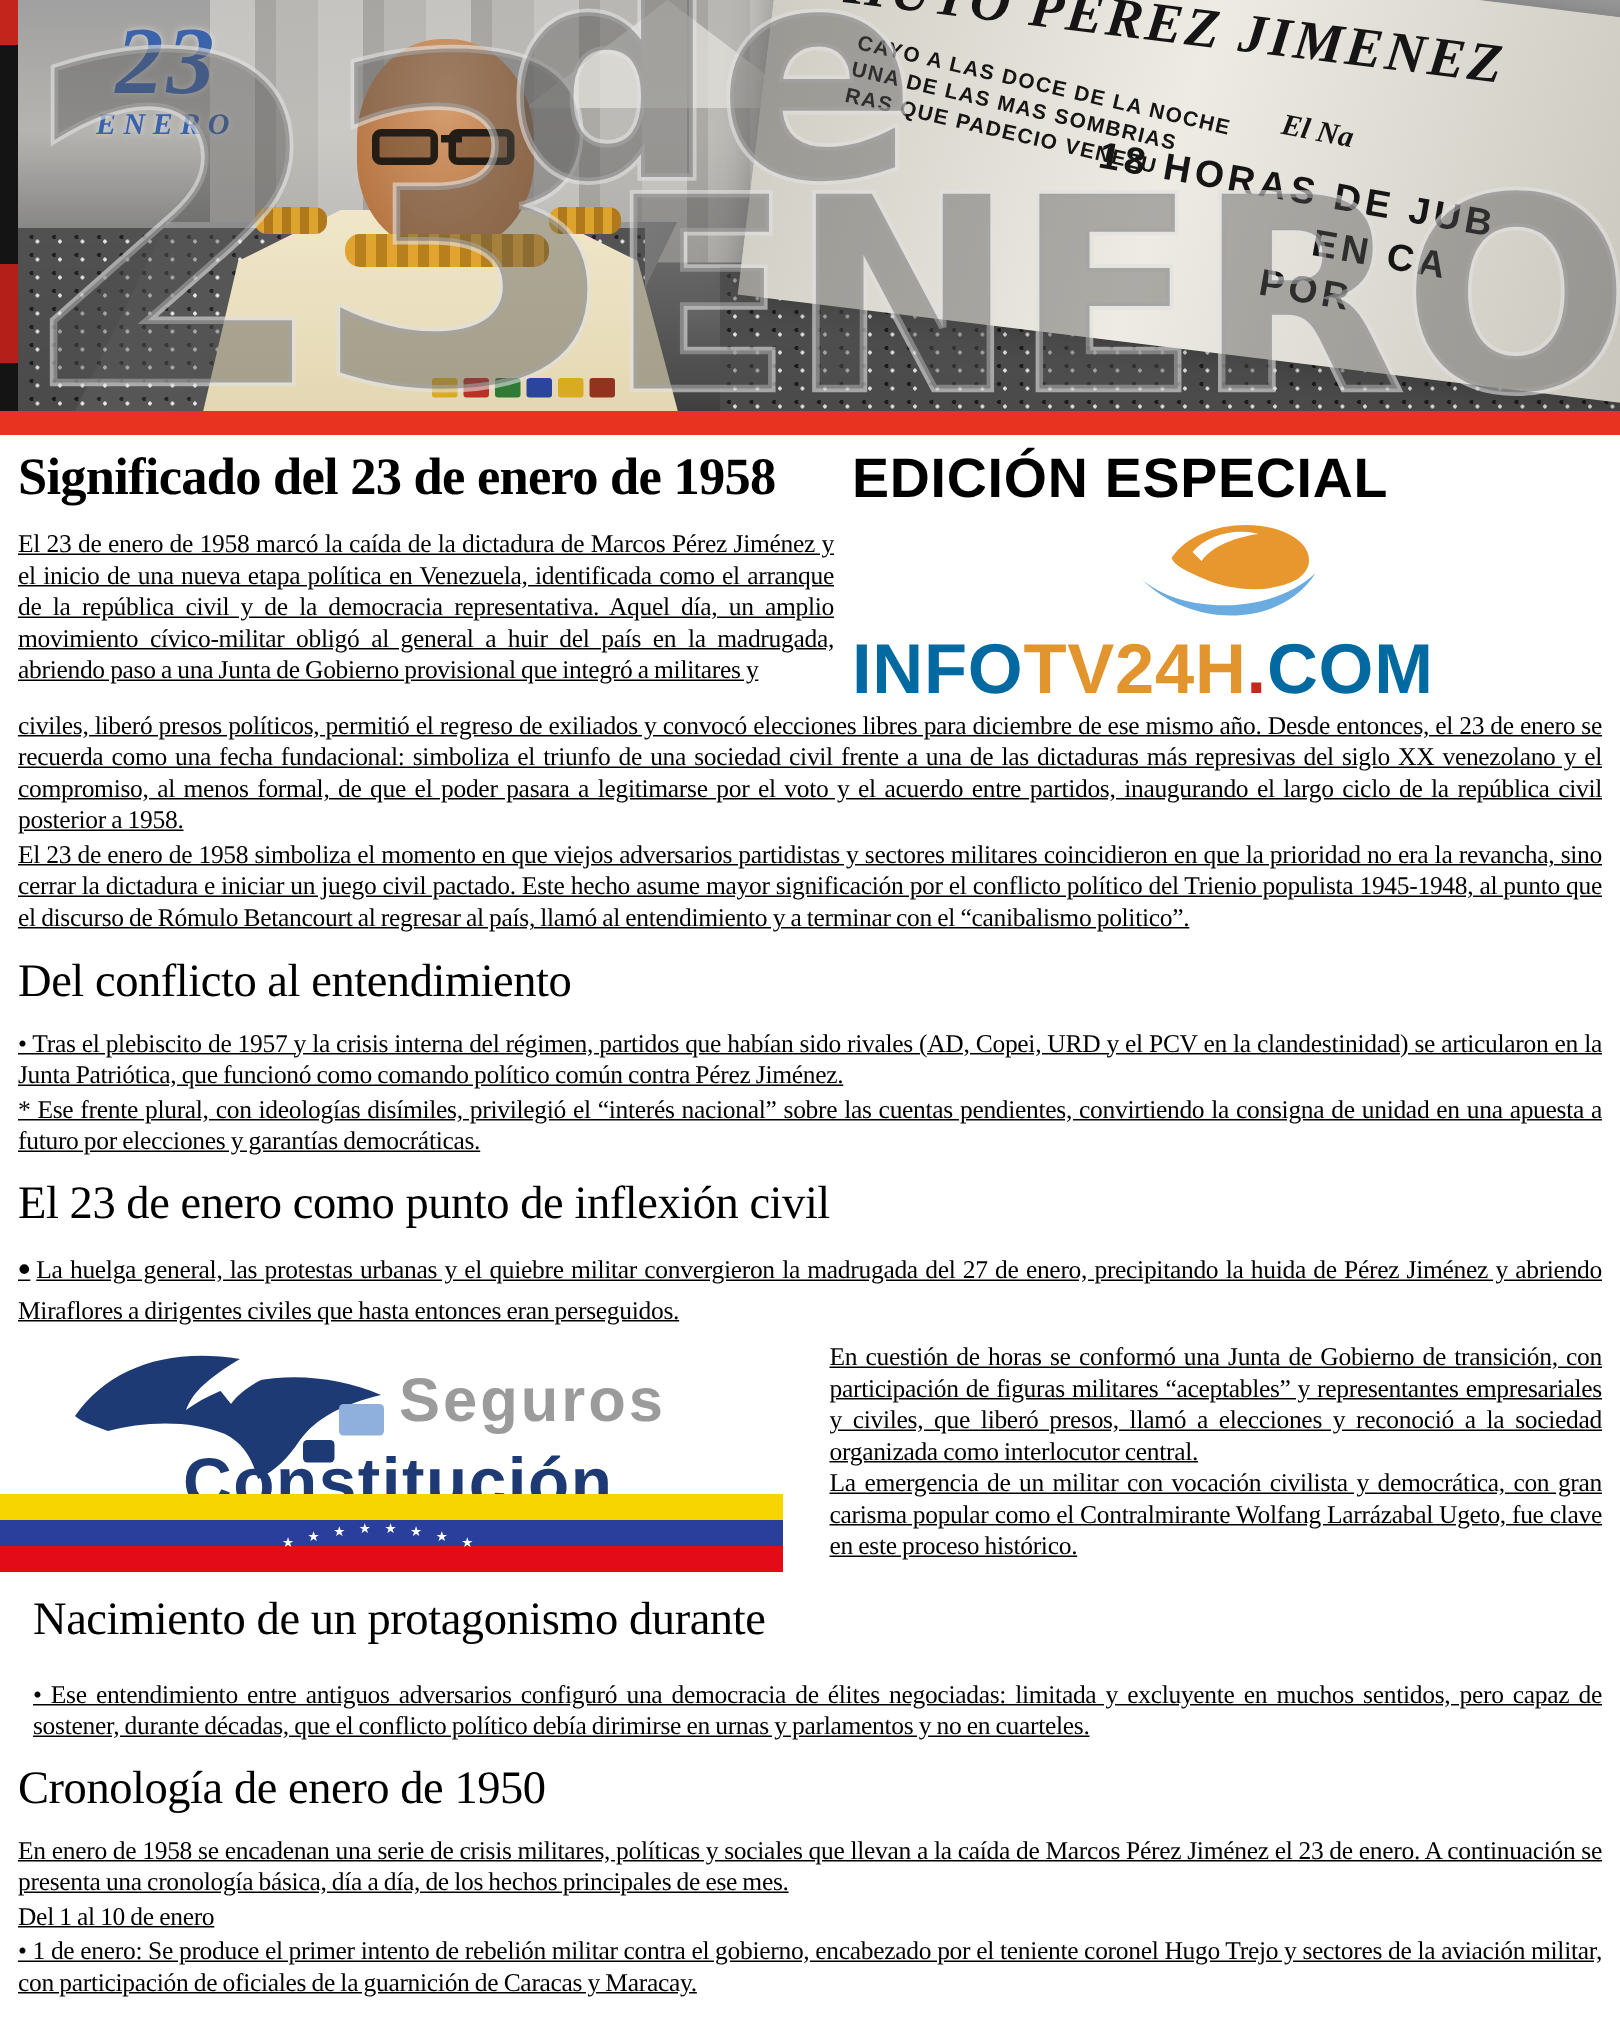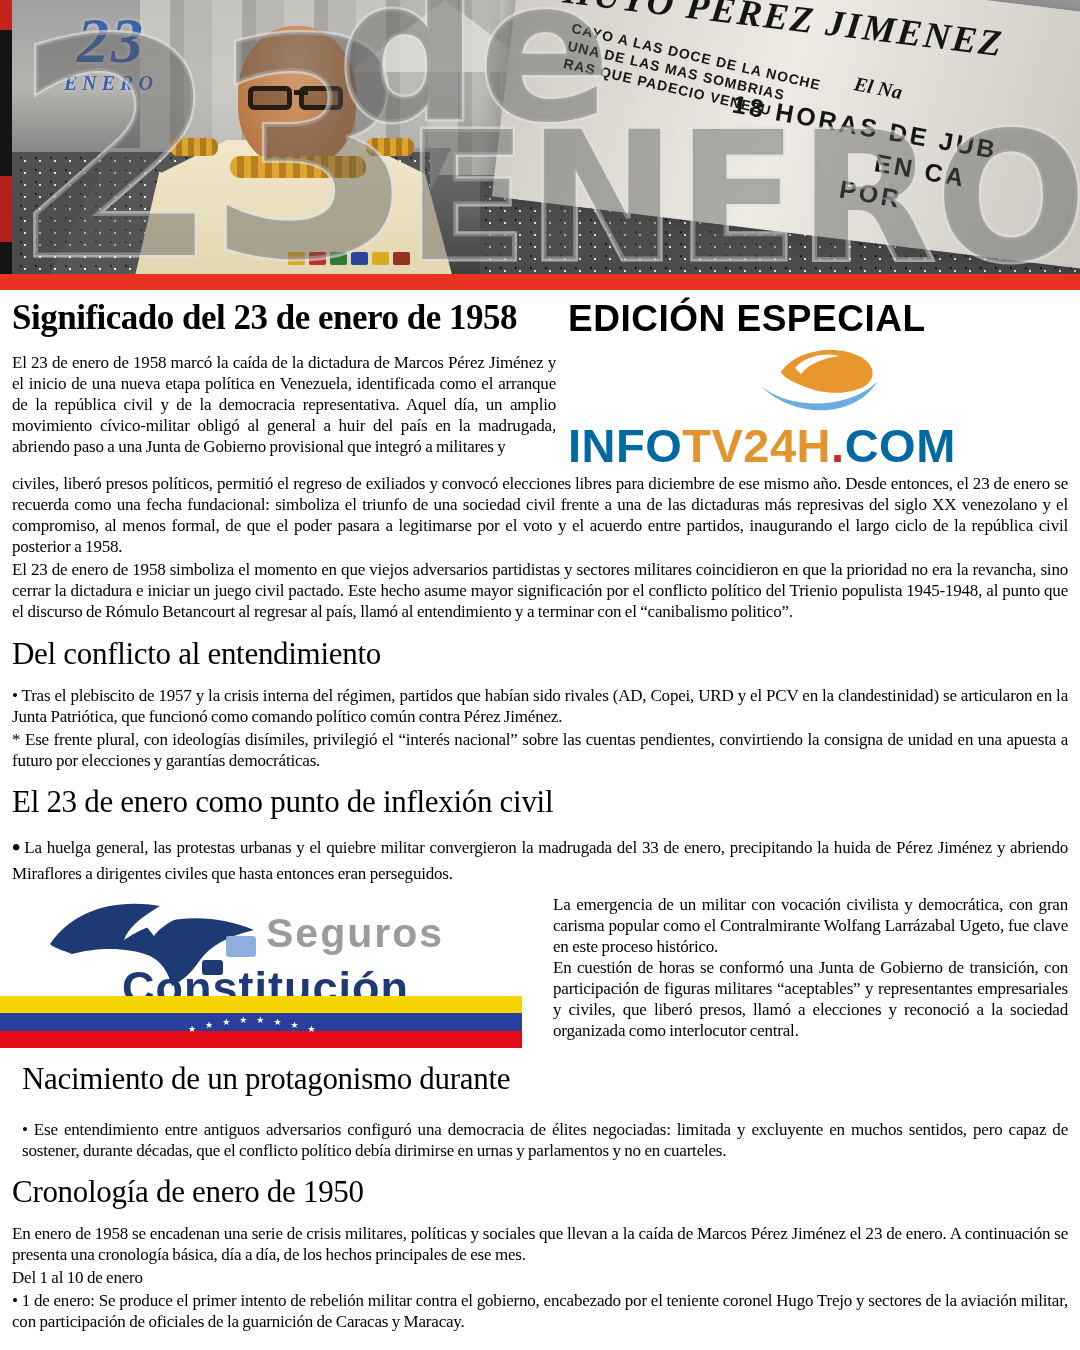--- a/index.html
+++ b/index.html
@@ -91,21 +91,21 @@
   .wm-de { left:338px; top:-32px; font-size:196px; font-weight:600; }
   .wm-enero { left:406px; top:122px; font-size:178px; font-weight:600; }
 
   .red-bar { width:1080px; height:16px; background:#e93321; }
 
   
   .content { padding:6px 12px 0 12px; }
   h1 { font-size:35px; font-weight:bold; letter-spacing:-.5px; margin:2px 0 14px; }
   h2 { font-size:31px; font-weight:normal; margin:13px 0 13px; letter-spacing:-.3px; }
   .bp { font-size:17px; line-height:1.24; text-align:justify;
-    letter-spacing:-.2px; word-spacing:-.5px; margin:0 0 2px; }
+    letter-spacing:-.2px; word-spacing:-.5px; margin:0 0 2px;text-decoration:underline; }
 
   .masthead-row { display:flex; }
   .mast-left { width:556px; flex:none; padding-right:12px; }
   .mast-right { flex:1; }
   .edition { font-family:"Liberation Sans",sans-serif; font-weight:bold; font-size:37px;
     letter-spacing:.5px; margin-top:2px; white-space:nowrap; }
   .eye-logo { display:block; margin:2px auto 0; }
   .site-line { font-family:"Liberation Sans",sans-serif; font-weight:bold; font-size:47px;
     white-space:nowrap; letter-spacing:.5px; margin-top:0; }
   .c-blue { color:#0369a1; } .c-orange { color:#e2952e; } .c-dot { color:#c32a1d; }
@@ -228,21 +228,21 @@
     </div>
 
     <p class="bp">civiles, liberó presos políticos, permitió el regreso de exiliados y convocó elecciones libres para diciembre de ese mismo año. Desde entonces, el 23 de enero se recuerda como una fecha fundacional: simboliza el triunfo de una sociedad civil frente a una de las dictaduras más represivas del siglo XX venezolano y el compromiso, al menos formal, de que el poder pasara a legitimarse por el voto y el acuerdo entre partidos, inaugurando el largo ciclo de la república civil posterior a 1958.</p>
     <p class="bp">El 23 de enero de 1958 simboliza el momento en que viejos adversarios partidistas y sectores militares coincidieron en que la prioridad no era la revancha, sino cerrar la dictadura e iniciar un juego civil pactado. Este hecho asume mayor significación por el conflicto político del Trienio populista 1945-1948, al punto que el discurso de Rómulo Betancourt al regresar al país, llamó al entendimiento y a terminar con el “canibalismo politico”.</p>
 
     <h2>Del conflicto al entendimiento</h2>
     <p class="bp">• Tras el plebiscito de 1957 y la crisis interna del régimen, partidos que habían sido rivales (AD, Copei, URD y el PCV en la clandestinidad) se articularon en la Junta Patriótica, que funcionó como comando político común contra Pérez Jiménez.</p>
     <p class="bp">* Ese frente plural, con ideologías disímiles, privilegió el “interés nacional” sobre las cuentas pendientes, convirtiendo la consigna de unidad en una apuesta a futuro por elecciones y garantías democráticas.</p>
 
     <h2>El 23 de enero como punto de inflexión civil</h2>
-    <p class="bp"><span class="big-bullet">•</span><span>La huelga general, las protestas urbanas y el quiebre militar convergieron la madrugada del 33 de enero, precipitando la huida de Pérez Jiménez y abriendo Miraflores a dirigentes civiles que hasta entonces eran perseguidos.</span></p>
+    <p class="bp"><span class="big-bullet">•</span><span>La huelga general, las protestas urbanas y el quiebre militar convergieron la madrugada del 27 de enero, precipitando la huida de Pérez Jiménez y abriendo Miraflores a dirigentes civiles que hasta entonces eran perseguidos.</span></p>
 
     <div class="logo-row">
       <div class="seguros-block">
         <svg class="eagle-svg" width="240" height="100" viewBox="0 0 240 100">
           <path d="M8,52 C30,20 70,6 118,14 C98,26 86,36 82,48 C118,22 170,20 212,38 C186,44 168,54 158,68 C150,80 142,88 130,94 C126,80 120,70 108,64 C84,54 52,56 30,62 C20,58 12,56 8,52 Z" fill="#1d3a75"></path>
           <path d="M104,34 C112,26 124,24 132,28 C124,32 116,38 112,44 Z" fill="#ffffff"></path>
         </svg>
         <div class="sq sq1"></div>
         <div class="sq sq2"></div>
         <div class="seg-word1">Seguros</div>
@@ -256,22 +256,22 @@
             <span>★</span>
             <span>★</span>
             <span>★</span>
             <span>★</span>
             <span>★</span>
             <span>★</span>
           </div>
         </div>
       </div>
       <div class="junta-col">
+        <p class="bp">En cuestión de horas se conformó una Junta de Gobierno de transición, con participación de figuras militares “aceptables” y representantes empresariales y civiles, que liberó presos, llamó a elecciones y reconoció a la sociedad organizada como interlocutor central.</p>
         <p class="bp">La emergencia de un militar con vocación civilista y democrática, con gran carisma popular como el Contralmirante Wolfang Larrázabal Ugeto, fue clave en este proceso histórico.</p>
-        <p class="bp">En cuestión de horas se conformó una Junta de Gobierno de transición, con participación de figuras militares “aceptables” y representantes empresariales y civiles, que liberó presos, llamó a elecciones y reconoció a la sociedad organizada como interlocutor central.</p>
       </div>
     </div>
 
     <div class="sec-nacimiento">
       <h2>Nacimiento de un protagonismo durante</h2>
       <div class="gap8"></div>
       <p class="bp">• Ese entendimiento entre antiguos adversarios configuró una democracia de élites negociadas: limitada y excluyente en muchos sentidos, pero capaz de sostener, durante décadas, que el conflicto político debía dirimirse en urnas y parlamentos y no en cuarteles.</p>
     </div>
 
     <h2>Cronología de enero de 1950</h2>

